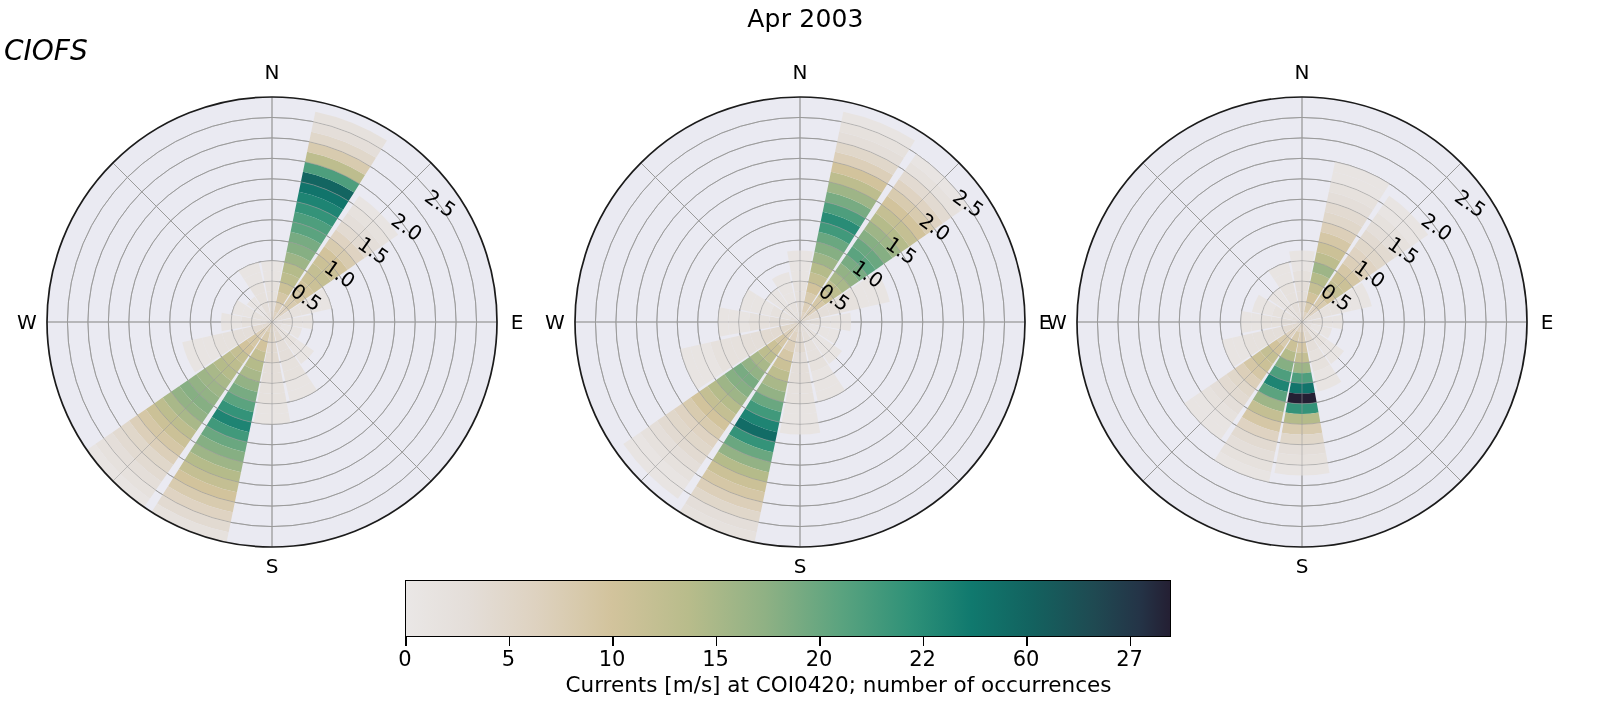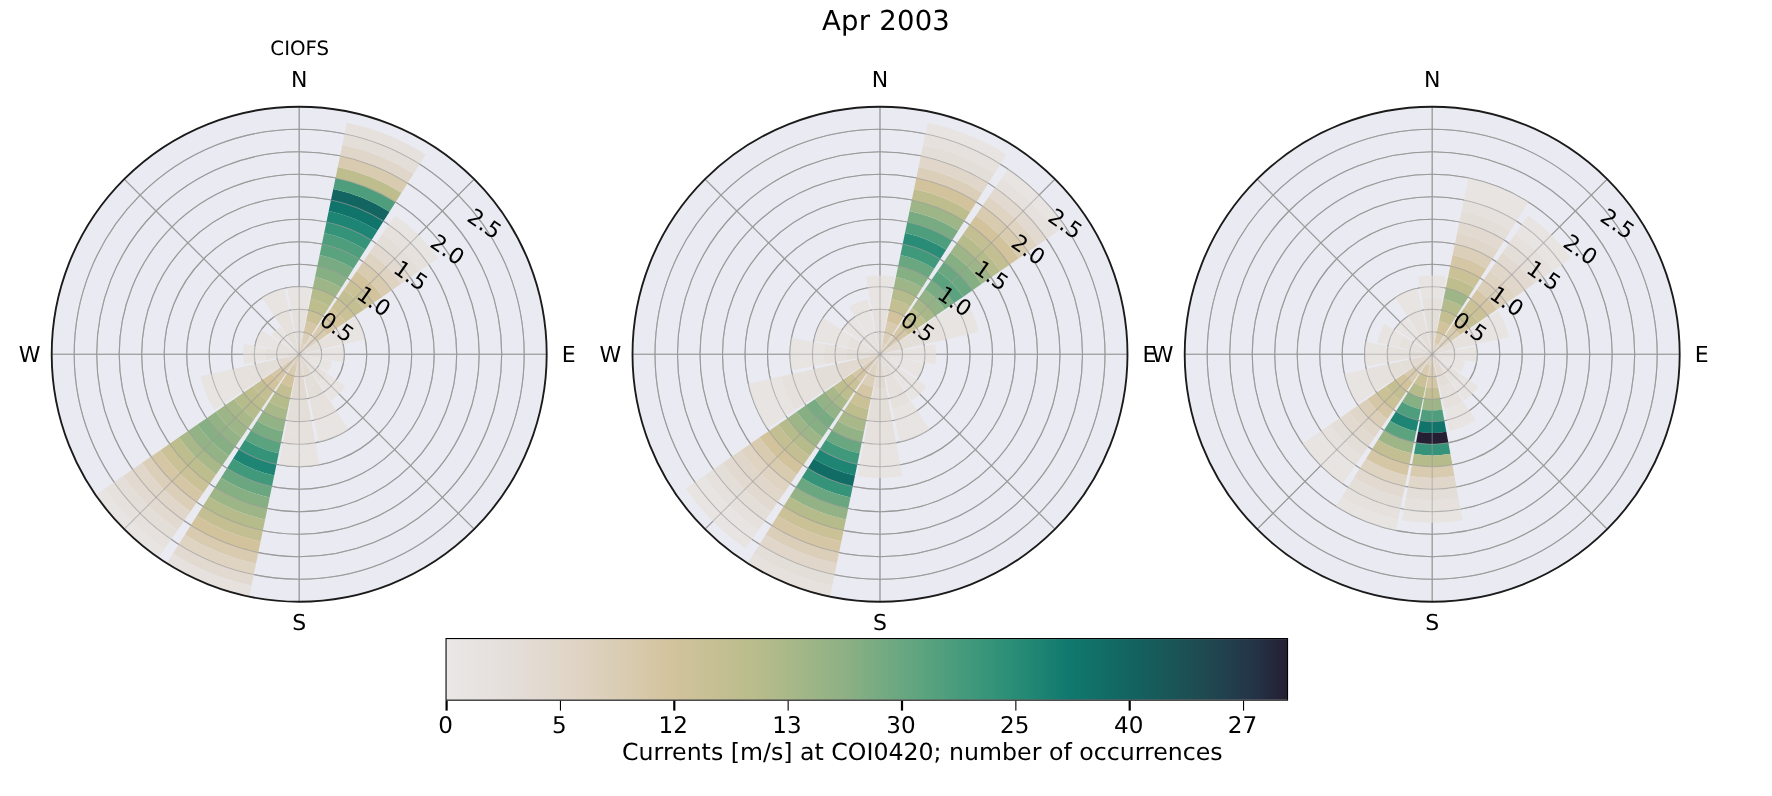--- a/index.html
+++ b/index.html
@@ -4,22 +4,22 @@
 <title>Current Rose Figure</title>
 <style>
   html,body{margin:0;padding:0;background:#ffffff;}
   body{width:1611px;height:724px;overflow:hidden;
        font-family:"DejaVu Sans","Liberation Sans",sans-serif;color:#000;}
   #figure{position:relative;width:1413px;height:724px;background:#ffffff;}
   #suptitle{position:absolute;left:0;top:4px;width:1611px;text-align:center;
             font-size:25px;letter-spacing:.2px;}
   .panel{position:absolute;top:0;width:537px;height:590px;}
   #panel0{left:4px;} #panel1{left:532px;} #panel2{left:1034px;}
-  .panel-title{position:absolute;top:34px;left:0;width:537px;text-align:center;
-               font-size:18px;}
+  .panel-title{position:absolute;top:34px;left:0;width:537px;
+               font-size:28px;font-style:italic;}
   .rose-holder{position:absolute;left:0;top:0;width:537px;height:590px;}
   .rose-holder svg{display:block;}
   #cbar-wrap{position:absolute;left:405px;top:580px;width:766px;height:57px;}
   #cbar{position:absolute;left:0;top:0;width:766px;height:57px;
         border:1.6px solid #000;box-sizing:border-box;}
   #cbar-ticks{position:absolute;left:0;top:637px;width:1611px;height:1px;}
   .cb-tick{position:absolute;top:0;width:1.6px;height:9px;background:#000;}
   .cb-ticklabel{position:absolute;top:10px;font-size:21px;text-align:center;
                 width:60px;margin-left:-30px;}
   #cbar-label{position:absolute;left:0;top:672px;width:1611px;text-align:center;
@@ -635,27 +635,27 @@
 
   <div id="cbar-wrap">
     <div id="cbar" style="background: linear-gradient(to right, rgb(234, 231, 230) 0%, rgb(228, 222, 217) 8%, rgb(222, 210, 192) 17%, rgb(210, 195, 156) 27%, rgb(184, 188, 139) 37%, rgb(143, 177, 132) 47%, rgb(90, 163, 127) 57%, rgb(47, 145, 120) 66%, rgb(16, 121, 110) 74%, rgb(19, 98, 95) 82%, rgb(31, 74, 82) 90%, rgb(36, 52, 71) 96%, rgb(36, 31, 51) 100%);"></div>
   </div>
   <div id="cbar-ticks">
       <div class="cb-tick" style="left: 405px;"></div>
       <div class="cb-ticklabel" style="left: 405px;">0</div>
       <div class="cb-tick" style="left: 508.514px;"></div>
       <div class="cb-ticklabel" style="left: 508.514px;">5</div>
       <div class="cb-tick" style="left: 612.027px;"></div>
-      <div class="cb-ticklabel" style="left: 612.027px;">12</div>
+      <div class="cb-ticklabel" style="left: 612.027px;">10</div>
       <div class="cb-tick" style="left: 715.541px;"></div>
-      <div class="cb-ticklabel" style="left: 715.541px;">13</div>
+      <div class="cb-ticklabel" style="left: 715.541px;">15</div>
       <div class="cb-tick" style="left: 819.054px;"></div>
-      <div class="cb-ticklabel" style="left: 819.054px;">30</div>
+      <div class="cb-ticklabel" style="left: 819.054px;">20</div>
       <div class="cb-tick" style="left: 922.568px;"></div>
-      <div class="cb-ticklabel" style="left: 922.568px;">25</div>
+      <div class="cb-ticklabel" style="left: 922.568px;">22</div>
       <div class="cb-tick" style="left: 1026.08px;"></div>
-      <div class="cb-ticklabel" style="left: 1026.08px;">40</div>
+      <div class="cb-ticklabel" style="left: 1026.08px;">60</div>
       <div class="cb-tick" style="left: 1129.59px;"></div>
       <div class="cb-ticklabel" style="left: 1129.59px;">27</div>
     </div>
   <div id="cbar-label">Currents [m/s] at COI0420; number of occurrences</div>
 
 </div>
 
 </body></html>

